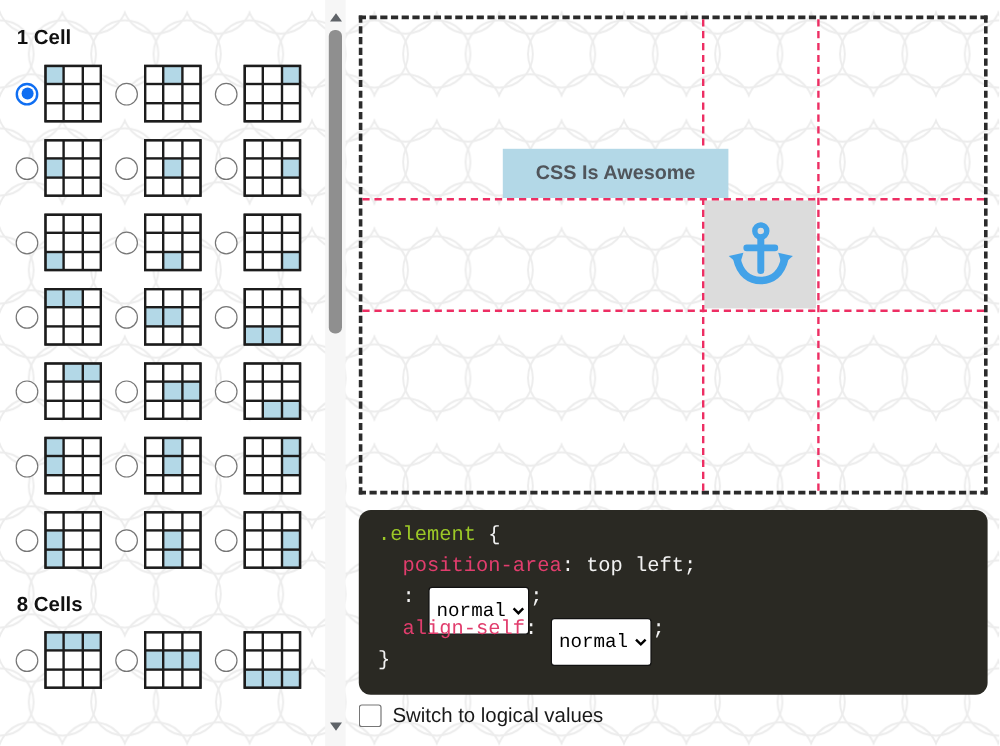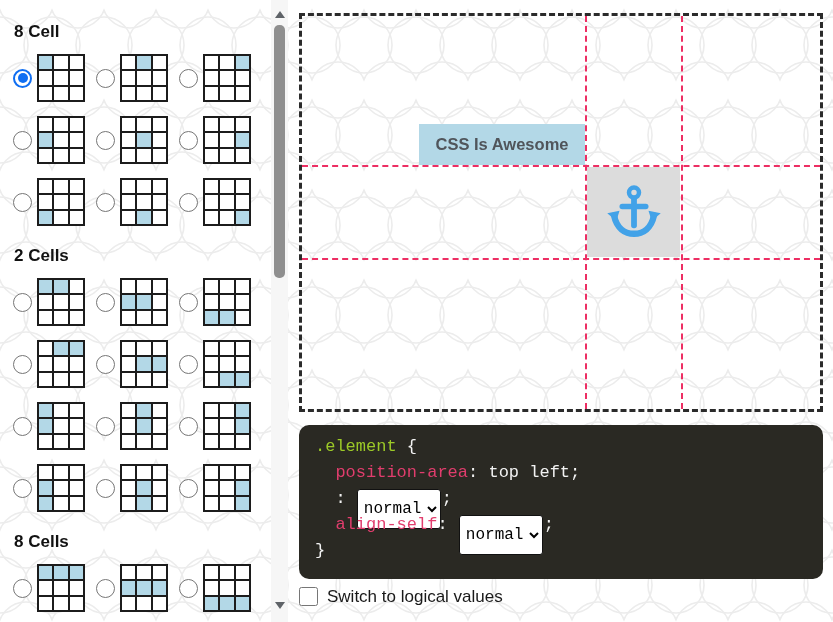--- a/index.html
+++ b/index.html
@@ -38,21 +38,21 @@
   .gl{position:absolute;}
   .gl-v{top:0;bottom:0;width:0;border-left:2px dashed var(--accent_pink);}
   .gl-h{left:0;right:0;height:0;border-top:2px dashed var(--accent_pink);}
   .gl-v1{left:283px;} .gl-v2{left:379px;}
   .gl-h1{top:149px;}  .gl-h2{top:242px;}
   .anchor-cell{position:absolute;left:285px;top:151px;width:93px;height:90px;
                background:var(--anchor_cell_gray);display:flex;align-items:center;justify-content:center;}
   .anchor-ring{fill:none;stroke:var(--anchor_icon_blue);stroke-width:5;}
   .anchor-part{fill:var(--anchor_icon_blue);}
   .anchor-crown{fill:none;stroke:var(--anchor_icon_blue);stroke-width:7;stroke-linecap:round;}
-  .element-box{position:absolute;left:117px;top:108px;width:166px;height:41px;
+  .element-box{position:absolute;left:117px;top:108px;width:188px;height:41px;
                background:var(--highlight_blue);display:flex;align-items:center;justify-content:center;}
   .element-box span{font-weight:700;font-size:16.5px;color:#50555b;}
 
   
   .codeblock{position:absolute;left:299px;top:425px;width:524px;box-sizing:border-box;
              background:var(--code_bg);border-radius:10px;padding:12px 16px;z-index:1;
              font-family:"Liberation Mono", monospace;font-size:17px;}
   .code-line{display:flex;align-items:flex-start;height:26px;}
   .code-line span{white-space:pre;}
   .seg-selector{color:var(--code_selector_green);}
@@ -79,21 +79,21 @@
           <circle cx="26" cy="90" r="28"></circle>
           <circle cx="0" cy="45" r="28"></circle>
           <circle cx="52" cy="45" r="28"></circle>
         </g>
       </pattern>
     </defs>
     <rect width="833" height="622" fill="url(#circles)"></rect>
   </svg>
 
   <aside class="sidebar" id="sidebar">
-      <div class="sec-h">8 Cell</div>
+      <div class="sec-h">1 Cell</div>
       <div class="opt-row">
         <label class="opt">
           <span class="radio sel"></span>
           <span class="mini">
             <i class="on"></i>
             <i></i>
             <i></i>
             <i></i>
             <i></i>
             <i></i>
@@ -212,21 +212,20 @@
             <i></i>
             <i></i>
             <i></i>
             <i></i>
             <i></i>
             <i></i>
             <i class="on"></i>
           </span>
         </label>
       </div>
-      <div class="sec-h">2 Cells</div>
       <div class="opt-row">
         <label class="opt">
           <span class="radio"></span>
           <span class="mini">
             <i class="on"></i>
             <i class="on"></i>
             <i></i>
             <i></i>
             <i></i>
             <i></i>

